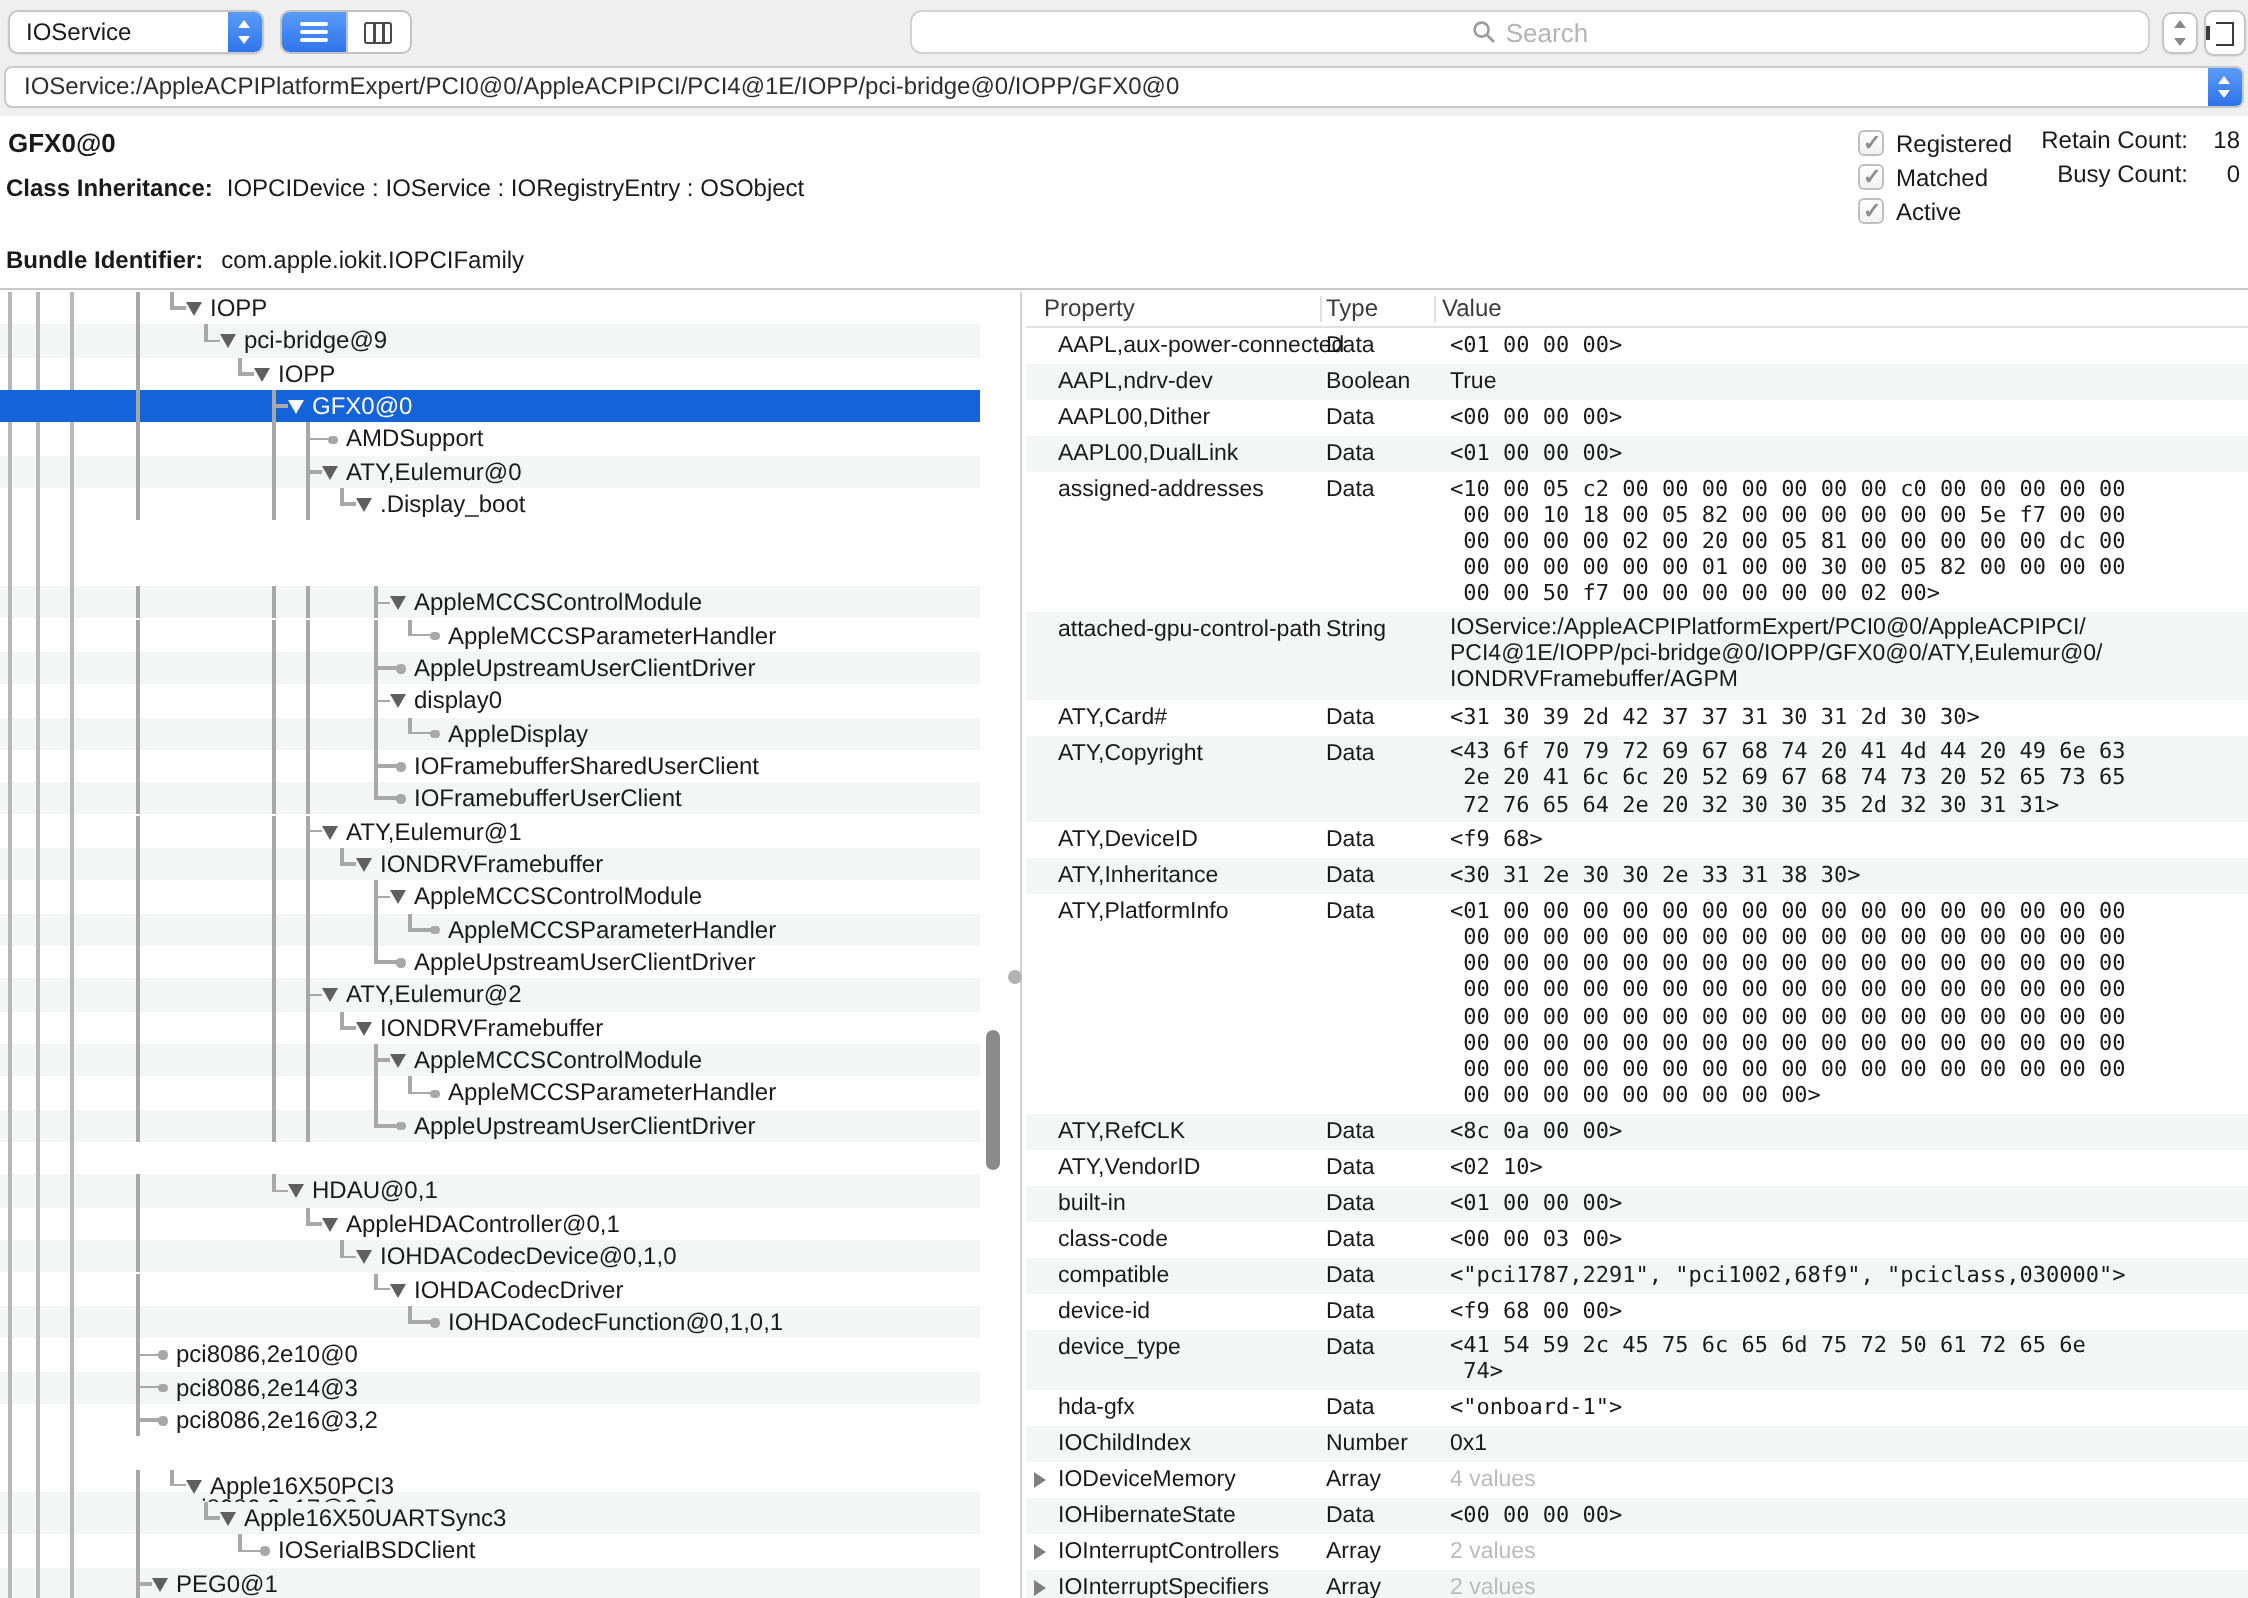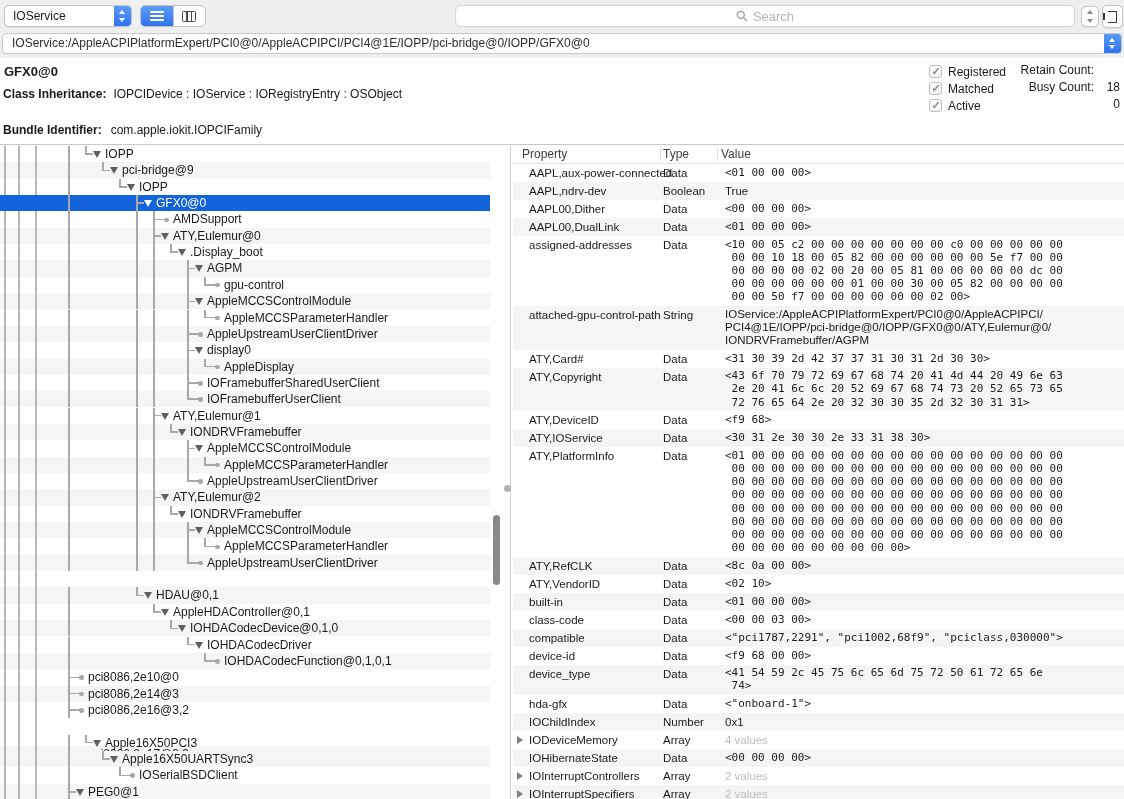--- a/index.html
+++ b/index.html
@@ -48,21 +48,21 @@
   .bundle { position:absolute; left:3px; top:65px; font-size:12px; display:flex; gap:9px; }
   .blabel { font-weight:bold; }
   .flags { position:absolute; left:929px; top:5px; }
   .flag { display:flex; align-items:center; gap:6px; height:17px; font-size:12px; }
   .cb { width:13px; height:13px; border:1px solid #bfbfbf; border-radius:3px;
     background:linear-gradient(#fff,#f2f2f2); position:relative; }
   .cb::after { content:"✓"; position:absolute; left:1.5px; top:-1px; font-size:11px; font-weight:bold; color:#8e8e8e; }
   .counters { position:absolute; right:4px; top:5px; }
   .counter { display:flex; height:17px; font-size:12px; }
   .counter .cl { width:86px; text-align:right; }
-  .counter .cv { width:26px; text-align:right;margin-top:17px; }
+  .counter .cv { width:26px; text-align:right; }
   
   .panes { position:absolute; left:0; top:144px; width:1124px; height:655px; border-top:1px solid #c9c9c9; background:#fff; }
   .tree { position:absolute; left:0; top:1px; width:511px; height:654px; overflow:hidden; background:#fff; }
   .tree-row { position:absolute; left:0; width:490px; height:16.35px; font-size:12px; }
   .tree-row.alt { background:#f4f5f5; }
   .tree-row.sel { background:var(--sel); color:#fff; z-index:2; }
   .tlabel { position:absolute; top:0; line-height:16.35px; white-space:nowrap; }
   .vline { position:absolute; width:1.5px; background:#a8a8a8; }
   .hline { position:absolute; height:1.5px; background:#a8a8a8; top:7.4px; }
   .tri { position:absolute; top:5px; width:0; height:0; border-left:4.5px solid transparent;
@@ -220,39 +220,20 @@
       </div>
       <div class="tree-row" style="top: 98.1px;">
         <i class="vline" style="left: 68px; top: 0px; height: 16.35px;"></i>
         <i class="vline" style="left: 136px; top: 0px; height: 16.35px;"></i>
         <i class="vline" style="left: 153px; top: 0px; height: 16.35px;"></i>
         <i class="vline" style="left: 170px; top: 0px; height: 8.2px;"></i>
         <i class="hline" style="left: 170px; width: 8px;"></i>
         <i class="tri" style="left: 178px;"></i>
         <span class="tlabel" style="left: 190px;">.Display_boot</span>
       </div>
-      <div class="tree-row alt" style="top: 114.45px;">
-        <i class="vline" style="left: 68px; top: 0px; height: 16.35px;"></i>
-        <i class="vline" style="left: 136px; top: 0px; height: 16.35px;"></i>
-        <i class="vline" style="left: 153px; top: 0px; height: 16.35px;"></i>
-        <i class="vline" style="left: 187px; top: 0px; height: 16.35px;"></i>
-        <i class="hline" style="left: 187px; width: 8px;"></i>
-        <i class="tri" style="left: 195px;"></i>
-        <span class="tlabel" style="left: 207px;">AGPM</span>
-      </div>
-      <div class="tree-row" style="top: 130.8px;">
-        <i class="vline" style="left: 68px; top: 0px; height: 16.35px;"></i>
-        <i class="vline" style="left: 136px; top: 0px; height: 16.35px;"></i>
-        <i class="vline" style="left: 153px; top: 0px; height: 16.35px;"></i>
-        <i class="vline" style="left: 187px; top: 0px; height: 16.35px;"></i>
-        <i class="vline" style="left: 204px; top: 0px; height: 8.2px;"></i>
-        <i class="hline" style="left: 204px; width: 12px;"></i>
-        <i class="dot" style="left: 215px;"></i>
-        <span class="tlabel" style="left: 224px;">gpu-control</span>
-      </div>
       <div class="tree-row alt" style="top: 147.15px;">
         <i class="vline" style="left: 68px; top: 0px; height: 16.35px;"></i>
         <i class="vline" style="left: 136px; top: 0px; height: 16.35px;"></i>
         <i class="vline" style="left: 153px; top: 0px; height: 16.35px;"></i>
         <i class="vline" style="left: 187px; top: 0px; height: 16.35px;"></i>
         <i class="hline" style="left: 187px; width: 8px;"></i>
         <i class="tri" style="left: 195px;"></i>
         <span class="tlabel" style="left: 207px;">AppleMCCSControlModule</span>
       </div>
       <div class="tree-row" style="top: 163.5px;">
@@ -547,21 +528,21 @@
           <div class="pval multi mono">&lt;43 6f 70 79 72 69 67 68 74 20 41 4d 44 20 49 6e 63
  2e 20 41 6c 6c 20 52 69 67 68 74 73 20 52 65 73 65
  72 76 65 64 2e 20 32 30 30 35 2d 32 30 31 31&gt;</div>
         </div>
         <div class="prop-row" style="height: 18px;">
           <span class="pname">ATY,DeviceID</span>
           <span class="ptype">Data</span>
           <div class="pval mono">&lt;f9 68&gt;</div>
         </div>
         <div class="prop-row alt" style="height: 18px;">
-          <span class="pname">ATY,IOService</span>
+          <span class="pname">ATY,Inheritance</span>
           <span class="ptype">Data</span>
           <div class="pval mono">&lt;30 31 2e 30 30 2e 33 31 38 30&gt;</div>
         </div>
         <div class="prop-row" style="height: 109.6px;">
           <span class="pname">ATY,PlatformInfo</span>
           <span class="ptype">Data</span>
           <div class="pval multi mono">&lt;01 00 00 00 00 00 00 00 00 00 00 00 00 00 00 00 00
  00 00 00 00 00 00 00 00 00 00 00 00 00 00 00 00 00
  00 00 00 00 00 00 00 00 00 00 00 00 00 00 00 00 00
  00 00 00 00 00 00 00 00 00 00 00 00 00 00 00 00 00

